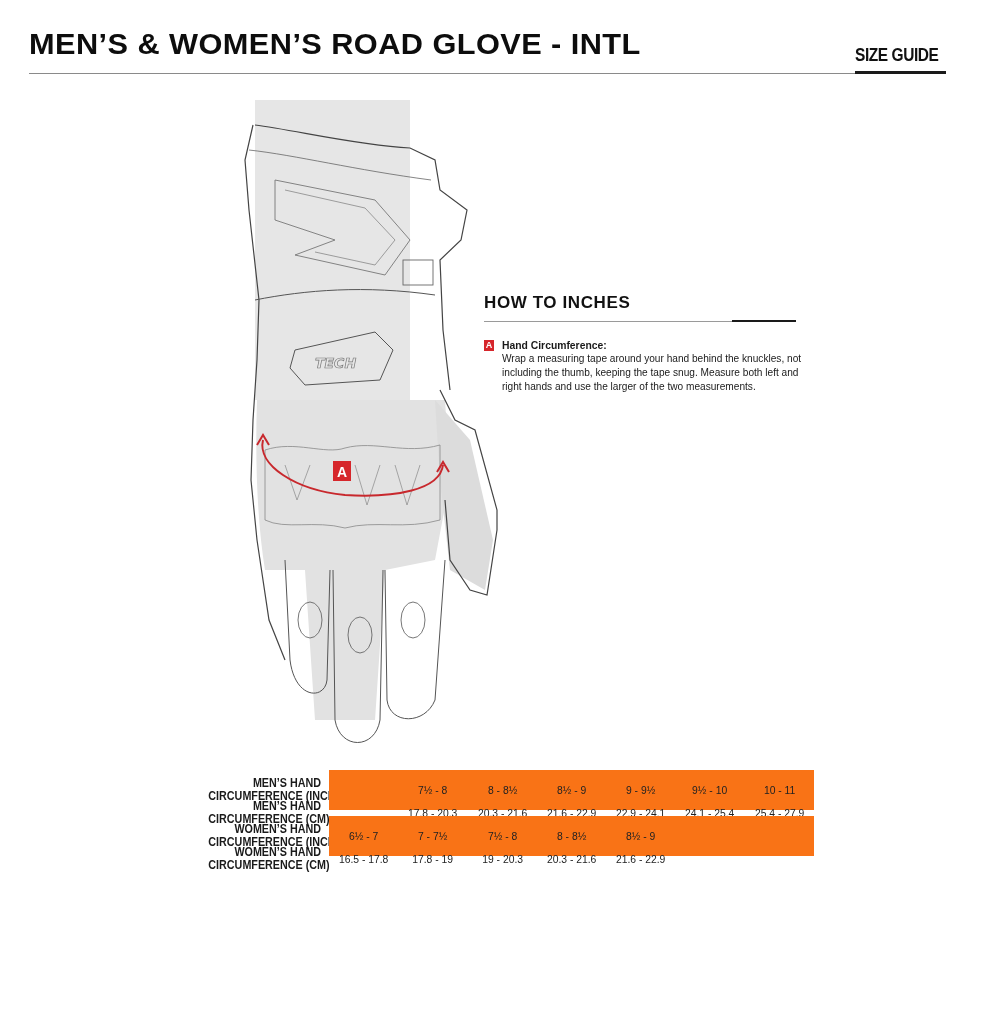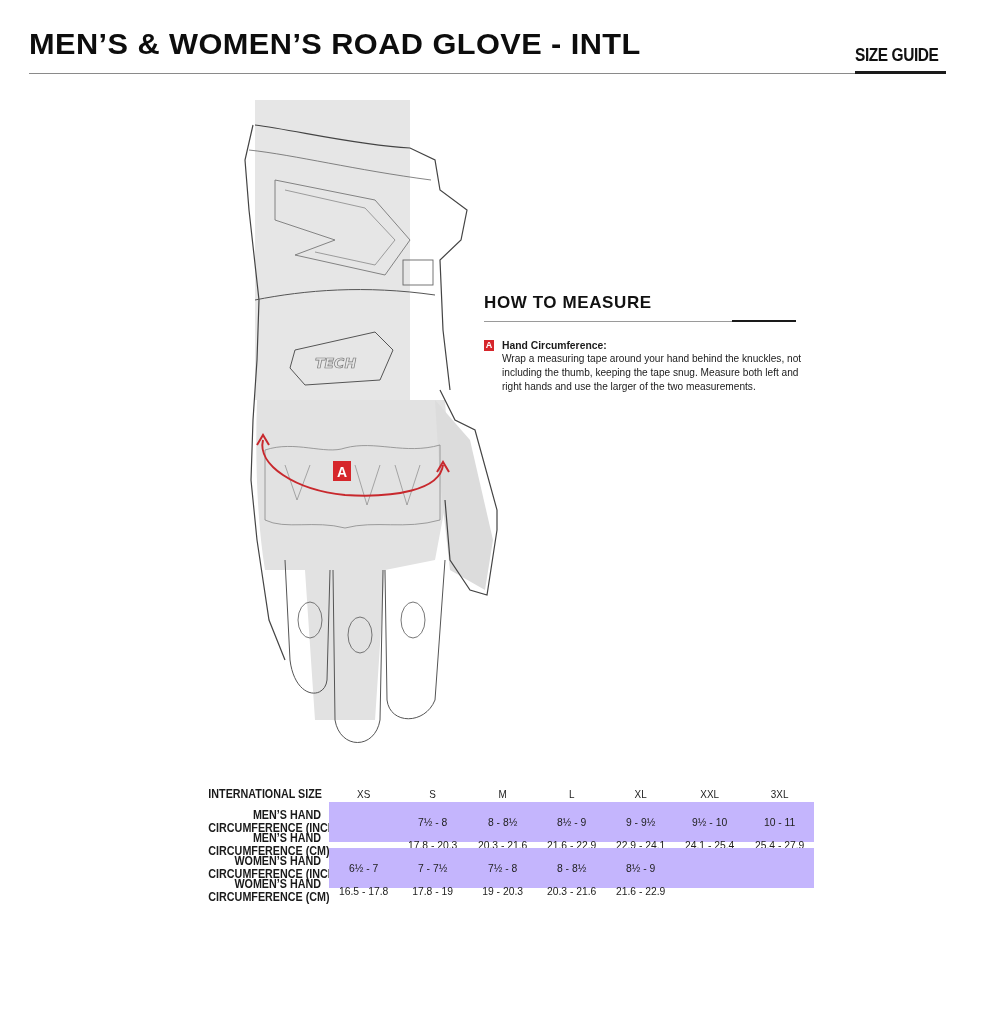--- a/index.html
+++ b/index.html
@@ -16,21 +16,21 @@
     .measure-title { font-family: "Liberation Sans", sans-serif; font-weight: bold; font-size: 17px; letter-spacing: 0.6px; color: #111; }
     .measure-rule { position: relative; margin-top: 8px; width: 312px; height: 1px; background: #9a9a9a; }
     .measure-rule-bold { position: absolute; right: 0; top: -1px; width: 64px; height: 2px; background: #1a1a1a; }
     .measure-item { margin-top: 17px; position: relative; padding-left: 18px; }
     .badge-a { position: absolute; left: 0; top: 1px; width: 10px; height: 11px; background: #d6262b; color: #fff; font-size: 9px; font-weight: bold; line-height: 11px; text-align: center; }
     .measure-head { font-size: 11.5px; font-weight: bold; color: #1a1a1a; transform: scaleX(0.9); transform-origin: left center; display: block; white-space: nowrap; }
     .measure-text { font-size: 11.5px; line-height: 14px; color: #1a1a1a; transform: scaleX(0.88); transform-origin: left top; width: 355px; display: block; }
 
     .size-table { position: absolute; left: 190px; top: 778px; width: 625px; }
     .row { position: relative; height: 23px; display: flex; align-items: center; }
-    .row.shaded .cells { background: #c4b5fd; }
+    .row.shaded .cells { background: #f97316; }
     .row-label { width: 131px; text-align: right; font-size: 12.5px; font-weight: bold; line-height: 13px; color: #1a1a1a; transform: scaleX(0.86); transform-origin: right center; white-space: nowrap; }
     .row-label .l2 { display: block; }
     .cells { position: absolute; left: 139px; width: 485px; height: 40px; display: flex; align-items: center; }
     .cell { width: 69.3px; text-align: center; font-size: 11.5px; color: #222; transform: scaleX(0.9); white-space: nowrap; }
     .row.header { height: 32px; }
     .row.header .cells { height: 32px; }
     .row.header .cell { font-size: 11px; }
   </style>
 </head>
 <body>
@@ -74,44 +74,32 @@
 
     <path d="M28 340 C22 365 60 390 110 395 C160 398 205 390 208 365" fill="none" stroke="#c8282d" stroke-width="2"></path>
     <path d="M22 345 L28 335 L34 345" fill="none" stroke="#c8282d" stroke-width="2"></path>
     <path d="M202 372 L208 362 L214 372" fill="none" stroke="#c8282d" stroke-width="2"></path>
     <rect x="98" y="361" width="18" height="20" fill="#d6262b"></rect>
     <text x="107" y="377" text-anchor="middle" font-family="Liberation Sans, sans-serif" font-weight="bold" font-size="14" fill="#fff">A</text>
   </svg>
 </div>
 
 <div class="measure">
-  <div class="measure-title">HOW TO MEASURE</div>
+  <div class="measure-title">HOW TO INCHES</div>
   <div class="measure-rule">
     <div class="measure-rule-bold"></div>
   </div>
   <div class="measure-item">
     <span class="badge-a">A</span>
     <span class="measure-head">Hand Circumference:</span>
     <span class="measure-text">Wrap a measuring tape around your hand behind the knuckles, not including the thumb, keeping the tape snug. Measure both left and right hands and use the larger of the two measurements.</span>
   </div>
 </div>
 
 <div class="size-table">
-  <div class="row header">
-    <div class="row-label">INTERNATIONAL SIZE</div>
-    <div class="cells">
-      <div class="cell">XS</div>
-      <div class="cell">S</div>
-      <div class="cell">M</div>
-      <div class="cell">L</div>
-      <div class="cell">XL</div>
-      <div class="cell">XXL</div>
-      <div class="cell">3XL</div>
-    </div>
-  </div>
 
   <div class="row shaded">
     <div class="row-label">
       <span class="l2">MEN’S HAND</span>
       <span class="l2">CIRCUMFERENCE (INCHES)</span>
     </div>
     <div class="cells">
       <div class="cell"></div>
       <div class="cell">7½ - 8</div>
       <div class="cell">8 - 8½</div>

